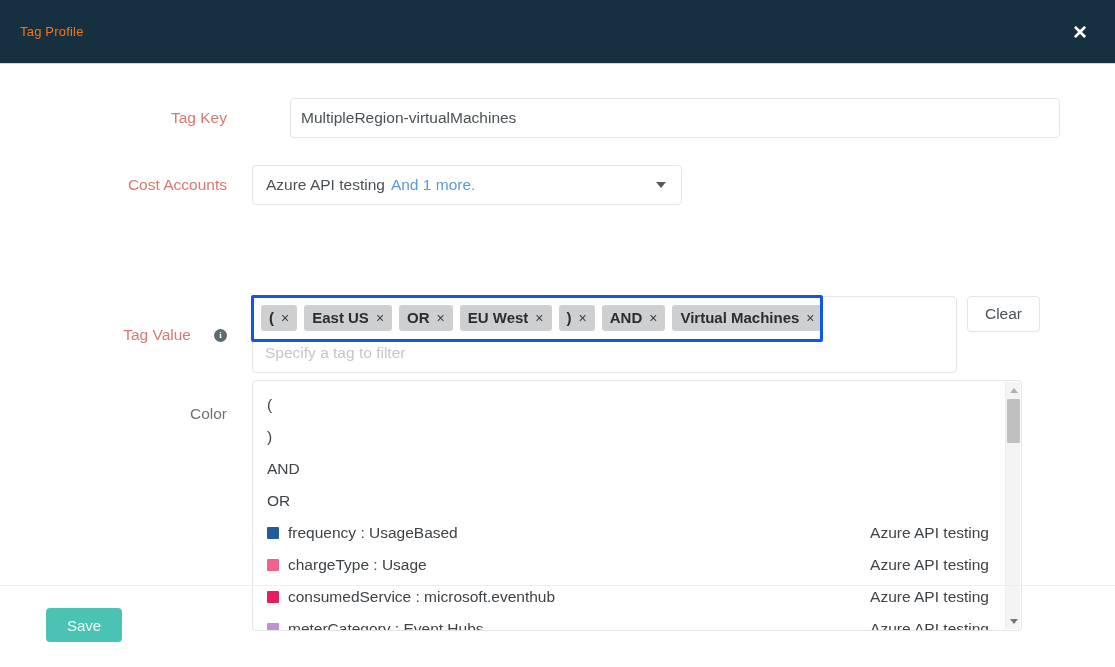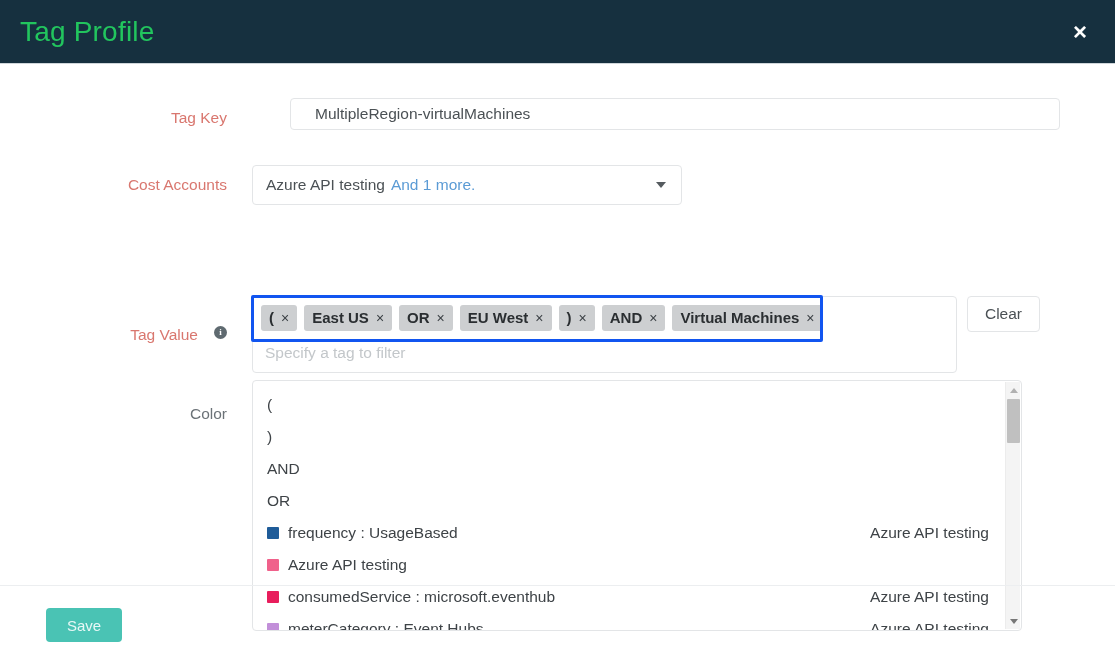--- a/index.html
+++ b/index.html
@@ -25,22 +25,22 @@
     height: 64px;
     flex: 0 0 64px;
     background: #16303f;
     display: flex;
     align-items: center;
     justify-content: space-between;
     padding: 0 22px 0 20px;
     border-bottom: 1px solid #cfd6da;
   }
   .modal-title {
-    color: #22c55e;
-    font-size: 28px;
+    color: #f97316;
+    font-size: 13px;
     font-weight: normal;
     letter-spacing: .2px;
   }
   .close-btn {
     color: #ffffff;
     font-size: 24px;
     line-height: 1;
     font-weight: bold;
     cursor: pointer;
     padding: 2px 6px;
@@ -63,21 +63,21 @@
     width: 252px;
     flex: 0 0 252px;
     text-align: right;
     padding-right: 25px;
     font-size: 15.5px;
     color: #d9776f;
     line-height: 1.2;
     white-space: nowrap;
   }
   .form-label.gray { color: #6b7277; }
-  .label-tagvalue { display: inline-flex; align-items: flex-start; gap: 16px; justify-content: flex-end; }
+  .label-tagvalue { display: inline-flex; align-items: center; gap: 23px; justify-content: flex-end; }
 
   .info-icon {
     display: inline-block;
     width: 13px; height: 13px;
     border-radius: 50%;
     background: #5f6a70;
     color: #fff;
     font-size: 9px;
     font-weight: bold;
     line-height: 13px;
@@ -85,27 +85,27 @@
     font-family: "Liberation Serif", serif;
     cursor: pointer;
   }
 
   .field-col { flex: 1 1 auto; position: relative; }
 
   
   .row-tagkey { position: absolute; top: 34px; left: 0; right: 0; gap: 38px; }
   .text-input {
     width: 770px;
-    height: 32px;
+    height: 40px;
     border: 1px solid #e3e5e7;
     border-radius: 4px;
     background: #fff;
     font-size: 15.5px;
     color: #4b5155;
-    padding: 0 24px;
+    padding: 0 10px;
     font-family: "Liberation Sans", sans-serif;
     outline: none;
   }
   .label-tagkey-pos { padding-top: 11px; }
 
   
   .row-costacct { position: absolute; top: 101px; left: 0; right: 0; }
   .select-box {
     width: 430px;
     height: 40px;
@@ -387,20 +387,21 @@
               <div class="opt opt-plain">
                 <span class="opt-text">OR</span>
               </div>
               <div class="opt">
                 <span class="opt-swatch" style="background: rgb(31, 92, 153);"></span>
                 <span class="opt-text">frequency : UsageBased</span>
                 <span class="opt-right">Azure API testing</span>
               </div>
               <div class="opt">
                 <span class="opt-swatch" style="background: rgb(240, 97, 139);"></span>
+                <span class="opt-text">chargeType : Usage</span>
                 <span class="opt-right">Azure API testing</span>
               </div>
               <div class="opt">
                 <span class="opt-swatch" style="background: rgb(232, 29, 92);"></span>
                 <span class="opt-text">consumedService : microsoft.eventhub</span>
                 <span class="opt-right">Azure API testing</span>
               </div>
               <div class="opt">
                 <span class="opt-swatch" style="background: rgb(194, 143, 217);"></span>
                 <span class="opt-text">meterCategory : Event Hubs</span>

